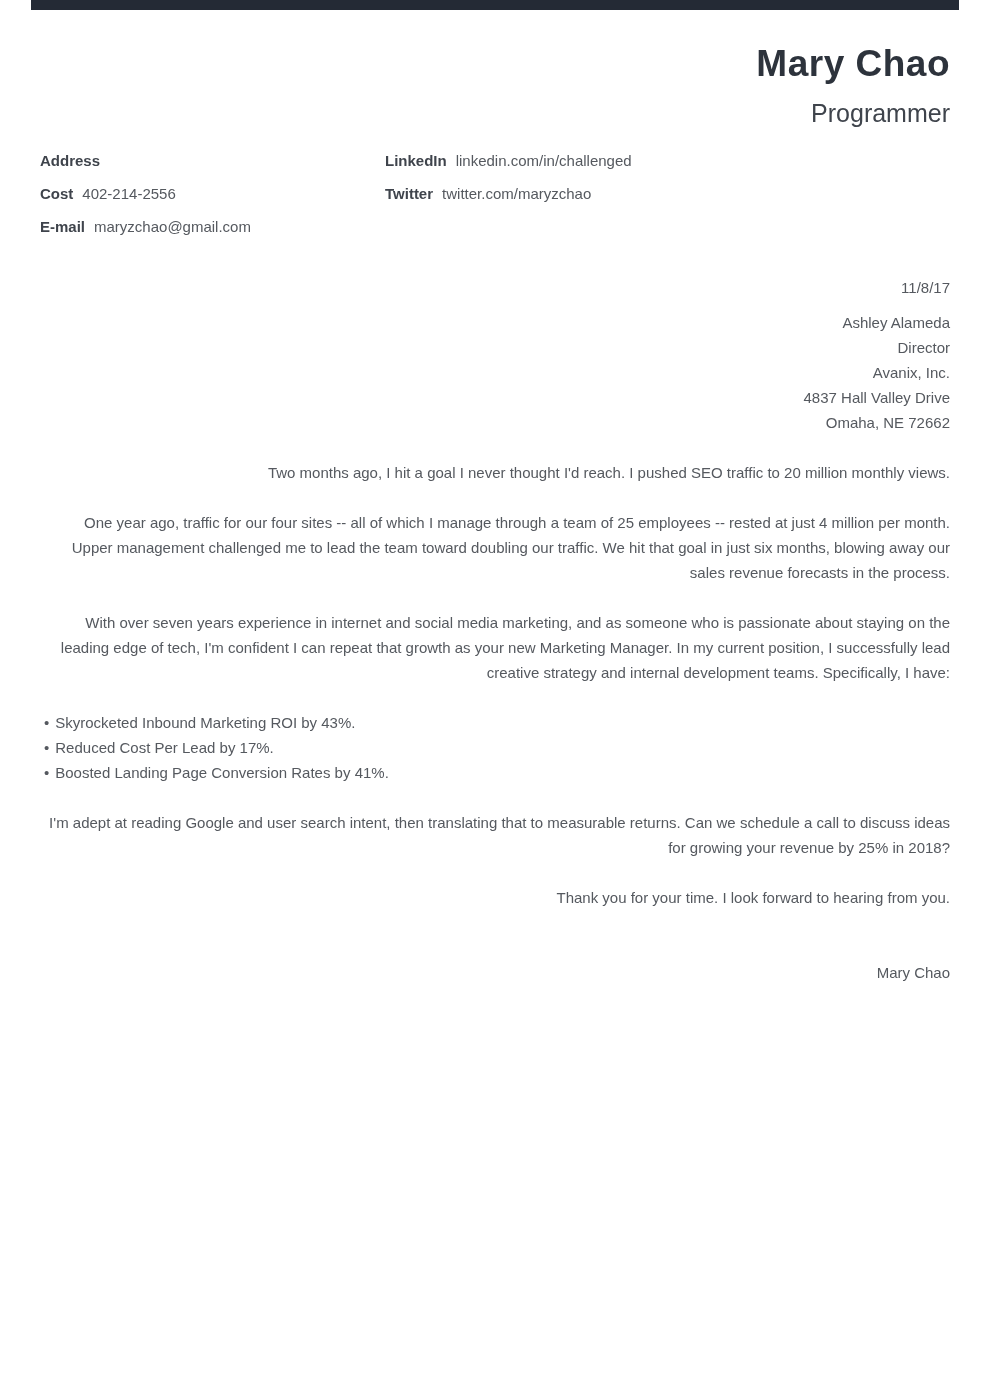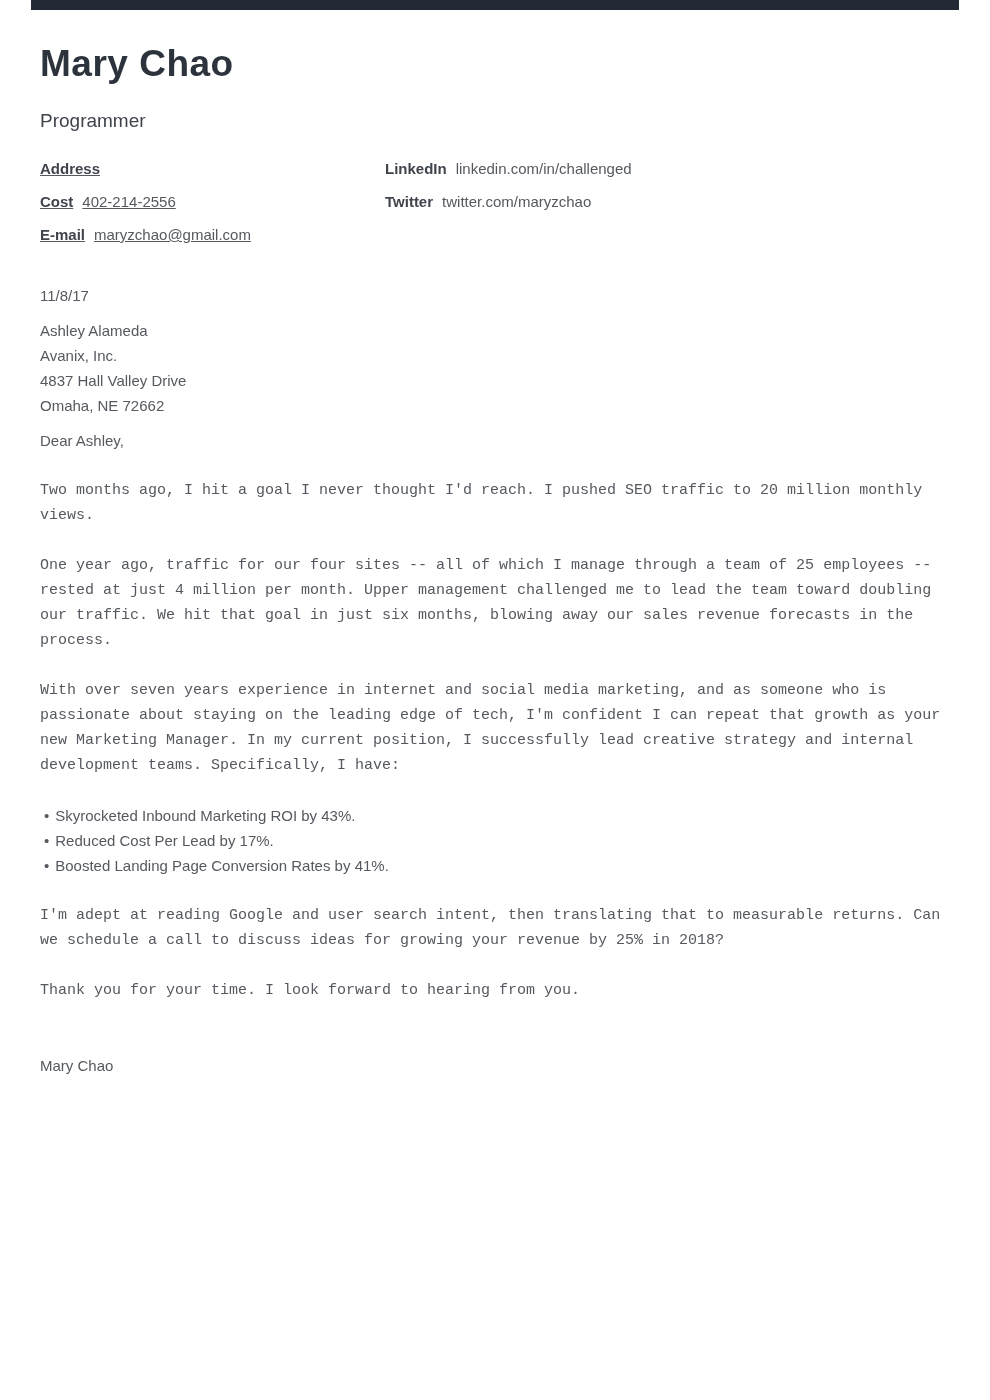--- a/index.html
+++ b/index.html
@@ -17,57 +17,58 @@
     color: var(--body-text, #55595f);
     -webkit-font-smoothing: antialiased;
   }
   .accent-bar {
     height: 10px;
     margin: 0 31px;
     background: var(--accent-bar, #242a35);
   }
   .page {
     padding: 0 40px;
+    text-align: right;
   }
   .name {
     margin-top: 32px;
     font-size: 37px;
     line-height: 44px;
     font-weight: bold;
     color: var(--heading, #2d333c);
     letter-spacing: 0.5px;
   }
   .job-title {
-    margin-top: 22px;
-    font-size: 19px;
+    margin-top: 14px;
+    font-size: 25px;
     line-height: 26px;
     color: var(--subheading, #3f444c);
   }
   .contact {
     display: flex;
     margin-top: 22px;
   }
-  .contact-col-left { width: 345px; flex: 0 0 345px; text-decoration: underline; }
+  .contact-col-left { width: 345px; flex: 0 0 345px; }
   .contact-col-right { flex: 1; }
   .contact-row {
     display: flex;
     gap: 9px;
     margin-bottom: 8px;
   }
   .contact-label {
     font-weight: bold;
     color: var(--subheading, #3f444c);
     white-space: nowrap;
   }
   .contact-value span { display: block; }
   .date { margin-top: 28px; }
   .recipient { margin-top: 10px; }
   .recipient div { display: block; }
   .salutation { margin-top: 10px; }
-  p.para { margin: 25px 0 0 0; font-family: Liberation Mono, monospace; }
+  p.para { margin: 25px 0 0 0; }
   ul.bullets {
     margin: 25px 0 0 0;
     padding: 0;
     list-style: none;
   }
   ul.bullets li {
     display: flex;
     gap: 6px;
     padding-left: 4px;
   }
@@ -115,26 +116,26 @@
           <span>twitter.com/maryzchao</span>
         </span>
       </div>
     </div>
   </div>
 
   <div class="date">11/8/17</div>
 
   <div class="recipient">
     <div>Ashley Alameda</div>
+    <div>Director</div>
     <div>Avanix, Inc.</div>
     <div>4837 Hall Valley Drive</div>
     <div>Omaha, NE 72662</div>
   </div>
 
-  <div class="salutation">Dear Ashley,</div>
 
   <p class="para">Two months ago, I hit a goal I never thought I'd reach. I pushed SEO traffic to 20 million monthly views.</p>
   <p class="para">One year ago, traffic for our four sites -- all of which I manage through a team of 25 employees -- rested at just 4 million per month. Upper management challenged me to lead the team toward doubling our traffic. We hit that goal in just six months, blowing away our sales revenue forecasts in the process.</p>
   <p class="para">With over seven years experience in internet and social media marketing, and as someone who is passionate about staying on the leading edge of tech, I'm confident I can repeat that growth as your new Marketing Manager. In my current position, I successfully lead creative strategy and internal development teams. Specifically, I have:</p>
 
   <ul class="bullets">
     <li>
       <span class="bullet-glyph">•</span>
       <span>Skyrocketed Inbound Marketing ROI by 43%.</span>
     </li>

